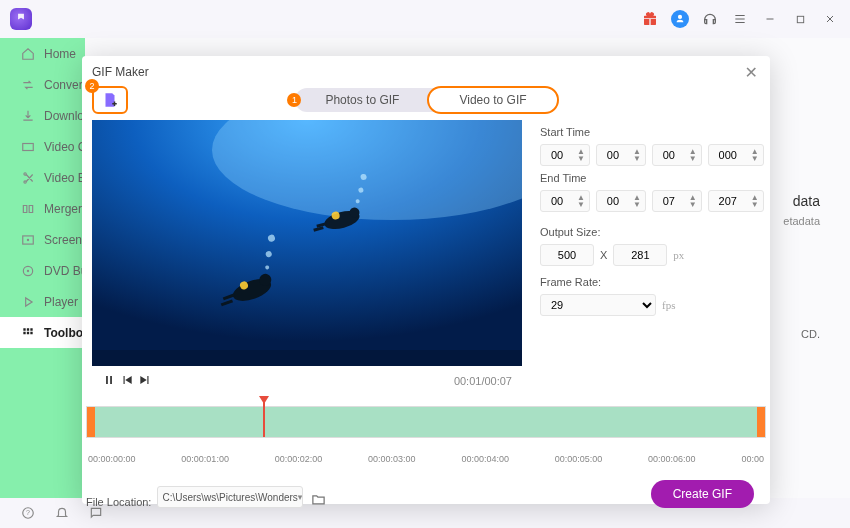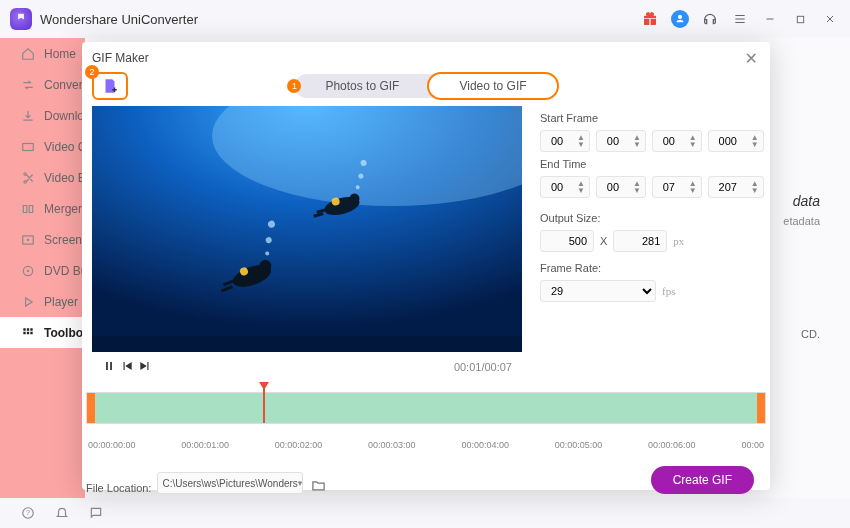--- a/index.html
+++ b/index.html
@@ -7,37 +7,37 @@
 
     
     .titlebar { height: 38px; display: flex; align-items: center; padding: 0 10px; background: #f7f6fb; }
     .titlebar .logo { width: 22px; height: 22px; border-radius: 6px; background: radial-gradient(circle at 40% 40%, #9b6ef3, #5d2fcf); margin-right: 8px; display:flex; align-items:center; justify-content:center;}
     .titlebar .apptitle { font-size: 13px; color: #333; }
     .titlebar .spacer { flex: 1; }
     .titlebar .tbicon { width: 20px; height: 20px; margin-left: 10px; display: flex; align-items: center; justify-content: center; color: #666; cursor: pointer; }
 
     .main { display: flex; height: calc(528px - 38px - 30px); }
 
-    .sidebar { width: 85px; background: #fca5a5; overflow: hidden; }
+    .sidebar { width: 85px; background: #86efac; overflow: hidden; }
     .sidebar-item { height: 31px; display: flex; align-items: center; padding-left: 20px; color: #666; font-size: 12px; cursor: pointer; }
     .sidebar-item .sicon { width: 16px; height: 16px; margin-right: 8px; display:inline-flex; align-items:center; justify-content:center; flex-shrink:0; }
     .sidebar-item .slabel{ white-space: nowrap; }
     .sidebar-item.active { background: #fff; font-weight: 600; color: #222; }
 
     .content { flex: 1; background: #fafafc; position: relative; }
     .floatbox { position: absolute; right: 30px; top: 155px; width: 60px; text-align: right; }
-    .floatbox .t1 { font-size: 14px; color: #333; font-style: italic; }
+    .floatbox .t1 { font-size: 14px; color: #333; }
     .floatbox .t2 { font-size: 11px; color: #888; margin-top: 6px; }
     .floatbox2 { position: absolute; right: 30px; top: 290px; color:#666; font-size:11px;}
 
     .statusbar { height: 30px; display: flex; align-items: center; padding: 0 20px; color: #888; gap: 18px; }
     .sticon { width:16px; height:16px; display:flex; align-items:center; justify-content:center; cursor:pointer; }
 
     
-    .panel { position: absolute; top: 42px; left: 82px; width: 688px; height: 448px; background: #fff; border-radius: 4px; box-shadow: 0 4px 30px rgba(0,0,0,0.18); padding: 0; }
+    .panel { position: absolute; top: 56px; left: 82px; width: 688px; height: 448px; background: #fff; border-radius: 4px; box-shadow: 0 4px 30px rgba(0,0,0,0.18); padding: 0; }
     .panel-header { height: 26px; display: flex; align-items: center; padding: 6px 10px 0 10px; color: #444; font-size: 12px;}
     .panel-header .close { margin-left: auto; color: #888; font-size: 16px; cursor: pointer; padding:2px;}
     .panel-top { display:flex; align-items:center; padding: 4px 10px 6px 10px; }
     .addbtn { width: 36px; height: 28px; border: 2px solid #ff7b00; border-radius: 6px; display:flex; align-items:center; justify-content:center; cursor:pointer; position:relative;}
     .badge2 { position:absolute; top:-9px; left:-9px; width:14px; height:14px; background:#ff7b00; border-radius:50%; color:#fff; font-size:9px; display:flex; align-items:center; justify-content:center; }
     .tabs { position:relative; margin:0 auto; display:flex; background:#e7e5ee; border-radius:16px; overflow:visible; }
     .badge1{ position:absolute; left:-8px; top:50%; transform:translateY(-50%); width:14px; height:14px; background:#ff7b00; border-radius:50%; color:#fff; font-size:9px; display:flex; align-items:center; justify-content:center; }
     .tab { padding: 5px 30px; font-size: 12px; color:#555; cursor:pointer; border-radius:16px;}
     .tab.active { background:#fff; border:2px solid #ff7b00; margin:-2px; z-index:1;}
 
@@ -48,21 +48,21 @@
     .controls .time{ margin-left:auto; font-size:11px; color:#888;}
 
     .right { flex:1; padding-left:18px; font-size:11px; color:#555;}
     .lbl{ margin-bottom:6px; margin-top:6px; }
     .steprow{ display:flex; gap:6px; margin-bottom:6px;}
     .stepper{ display:flex; align-items:center; background:#fafafa; border:1px solid #e5e5e5; border-radius:3px; height:22px;}
     .stepper input{ width:32px; border:0; background:transparent; text-align:center; font-size:11px; outline:none;}
     .stepper.wide input{ width:38px; }
     .arrows{ display:flex; flex-direction:column; padding:0 4px; line-height:7px; font-size:8px; color:#888; cursor:pointer;}
     .sizerow{ display:flex; align-items:center; gap:6px; margin-bottom:6px;}
-    .tinput{ width:54px; height:22px; background:#fafafa; border:1px solid #e5e5e5; border-radius:3px; text-align:right; padding:0 6px; font-size:11px;}
+    .tinput{ width:54px; height:22px; background:#fafafa; border:1px solid #e5e5e5; border-radius:3px; text-align:center; padding:0 6px; font-size:11px;}
     .select{ width:116px; height:22px; background:#fafafa; border:1px solid #e5e5e5; border-radius:3px; padding:0 6px; font-size:11px;}
     .unit{ color:#aaa; font-size:11px;font-family:Liberation Serif, serif;}
 
     .timeline{ margin:14px 4px 0 4px; }
     .track{ height:32px; background:#a8e0c4; position:relative; border:1px solid #ddd;}
     .track .hstart{ position:absolute; left:0; top:0; bottom:0; width:8px; background:#ff7f2a;}
     .track .hend{ position:absolute; right:0; top:0; bottom:0; width:8px; background:#ff7f2a;}
     .playhead{ position:absolute; left:176px; top:-10px; bottom:0; width:2px; background:#e74c3c;}
     .playhead::before{ content:''; position:absolute; top:-1px; left:-4px; width:0; height:0; border-left:5px solid transparent; border-right:5px solid transparent; border-top:8px solid #e74c3c;}
     .ticks{ display:flex; justify-content:space-between; font-size:9px; color:#888; margin-top:16px; padding:0 2px;}
@@ -77,21 +77,20 @@
   </style>
 </head>
 <body>
 
 <div class="titlebar">
   <div class="logo">
     <svg width="14" height="14" viewBox="0 0 24 24">
         <path fill="#fff" d="M7 3v10l5-3 5 3V3z" opacity="0.9"></path>
       </svg>
   </div>
-  <div class="apptitle">Wondershare UniConverter</div>
   <div class="spacer"></div>
   <div class="tbicon" style="color:#e74c3c;">
     <svg width="16" height="16" viewBox="0 0 24 24">
         <path fill="currentColor" d="M20 7h-3a3 3 0 1 0-5-3 3 3 0 1 0-5 3H4a1 1 0 0 0-1 1v3h18V8a1 1 0 0 0-1-1zM3 12v8a1 1 0 0 0 1 1h7v-9H3zm10 9h7a1 1 0 0 0 1-1v-8h-8z"></path>
       </svg>
   </div>
   <div class="tbicon">
     <div style="width:18px;height:18px;border-radius:50%;background:#2e90fa;display:flex;align-items:center;justify-content:center;">
       <svg width="10" height="10" viewBox="0 0 24 24">
           <path fill="#fff" d="M12 12a5 5 0 1 0-5-5 5 5 0 0 0 5 5zm0 2c-4 0-8 2-8 5v1h16v-1c0-3-4-5-8-5z"></path>
@@ -310,21 +309,21 @@
               <path fill="#333" d="M6 5h2v14H6zM20 5v14L9 12z"></path>
             </svg></span>
         <span class="ctrl-icon"><svg width="14" height="14" viewBox="0 0 24 24">
               <path fill="#333" d="M16 5h2v14h-2zM4 5v14l11-7z"></path>
             </svg></span>
         <span class="time">00:01/00:07</span>
       </div>
     </div>
 
     <div class="right">
-      <div class="lbl">Start Frame</div>
+      <div class="lbl">Start Time</div>
       <div class="steprow">
         <div class="stepper">
             <input value="00" style="">
             <span class="arrows">▲<br>▼</span>
           </div>
         <div class="stepper">
             <input value="00" style="">
             <span class="arrows">▲<br>▼</span>
           </div>
         <div class="stepper">

